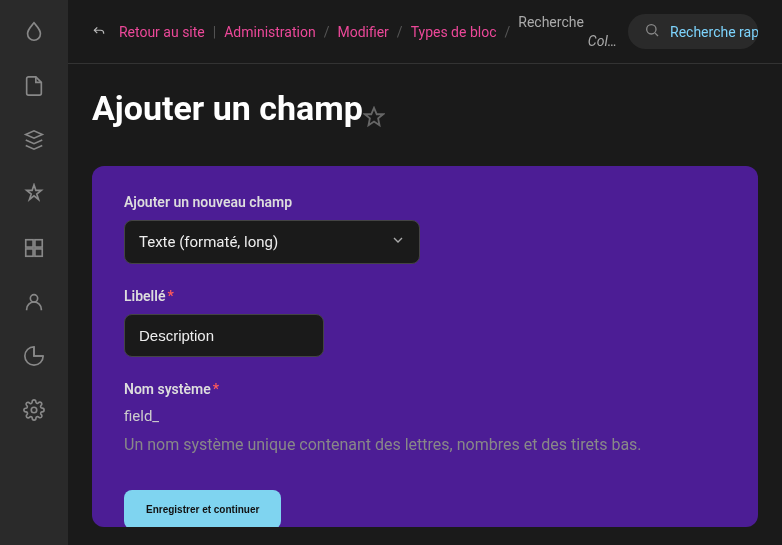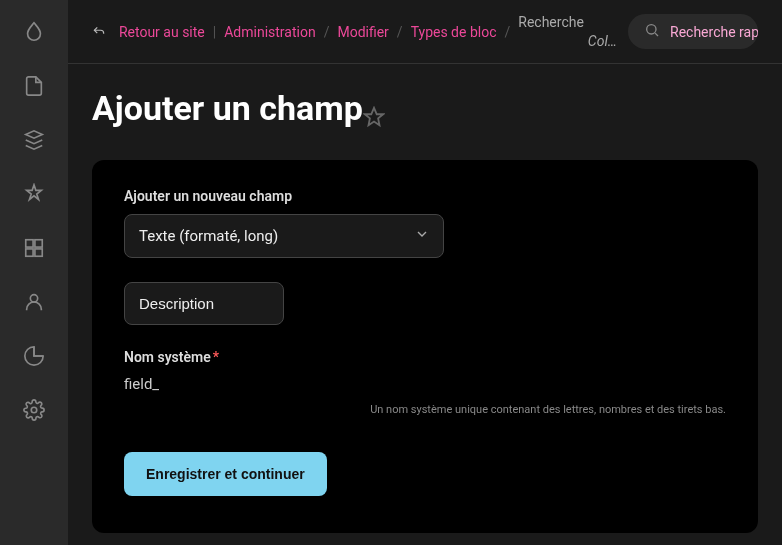--- a/index.html
+++ b/index.html
@@ -90,21 +90,21 @@
       justify-content: center;
       margin-right: 4px;
     }
     .search-pill {
       background: #2a2a2a;
       border-radius: 20px;
       padding: 8px 16px;
       display: flex;
       align-items: center;
       gap: 10px;
-      color: #f9a8d4;
+      color: #7dd3fc;
       font-size: 14px;
       min-width: 120px;
       max-width: 130px;
       overflow: hidden;
       white-space: nowrap;
     }
     .page-header {
       padding: 24px 24px 20px 24px;
       display: flex;
       align-items: flex-end;
@@ -114,22 +114,22 @@
       font-size: 34px;
       font-weight: 700;
       color: #fff;
     }
     .star-icon {
       width: 22px;
       height: 22px;
       color: #666;
     }
     .form-card {
-      margin: 12px 24px;
-      background: #000000;
+      margin: 18px 24px;
+      background: #4c1d95;
       border-radius: 12px;
       padding: 28px 32px 17px 32px;
       flex: 1;
       overflow-y: auto;
     }
     .form-group {
       margin-bottom: 24px;
     }
     .form-label {
       display: block;
@@ -137,21 +137,21 @@
       font-weight: 600;
       color: #ddd;
       margin-bottom: 10px;
     }
     .required {
       color: #ff5a5a;
       margin-left: 2px;
     }
     .select-wrap {
       position: relative;
-      width: 320px;
+      width: 296px;
     }
     .select-box {
       width: 100%;
       background: #1a1a1a;
       border: 1px solid #444;
       border-radius: 8px;
       padding: 12px 40px 12px 14px;
       font-size: 15px;
       color: #eee;
       cursor: pointer;
@@ -163,44 +163,43 @@
       transform: translateY(-50%);
       color: #aaa;
     }
     .text-input {
       background: #1a1a1a;
       border: 1px solid #444;
       border-radius: 8px;
       padding: 12px 14px;
       font-size: 15px;
       color: #eee;
-      width: 160px;
+      width: 200px;
     }
     .machine-name-row {
       display: flex;
       align-items: center;
       gap: 14px;
     }
     .prefix {
       color: #ccc;
       font-size: 15px;
     }
     .help-text {
-      font-size: 11px;
+      font-size: 16px;
       color: #888;
       margin-top: 10px;
-      text-align: right;
     }
     .submit-btn {
       background: #7fd4f0;
       color: #111;
       border: none;
       border-radius: 8px;
       padding: 14px 22px;
-      font-size: 14px;
+      font-size: 10px;
       font-weight: 600;
       cursor: pointer;
       margin-top: 12px;
     }
   </style>
 </head>
 <body>
 
 <div class="sidebar">
   <div class="sidebar-icon">
@@ -305,20 +304,23 @@
         <div class="select-box">Texte (formaté, long)</div>
         <span class="chevron">
           <svg width="16" height="16" viewBox="0 0 24 24" fill="none" stroke="#aaa" stroke-width="2">
               <path d="M6 9l6 6 6-6"></path>
             </svg>
         </span>
       </div>
     </div>
 
     <div class="form-group">
+      <label class="form-label">
+        <span>Libellé</span><span class="required">*</span>
+      </label>
       <input type="text" class="text-input" value="Description" style="">
     </div>
 
     <div class="form-group">
       <label class="form-label">
         <span>Nom système</span><span class="required">*</span>
       </label>
       <div class="machine-name-row">
         <span class="prefix">field_</span>
       </div>

